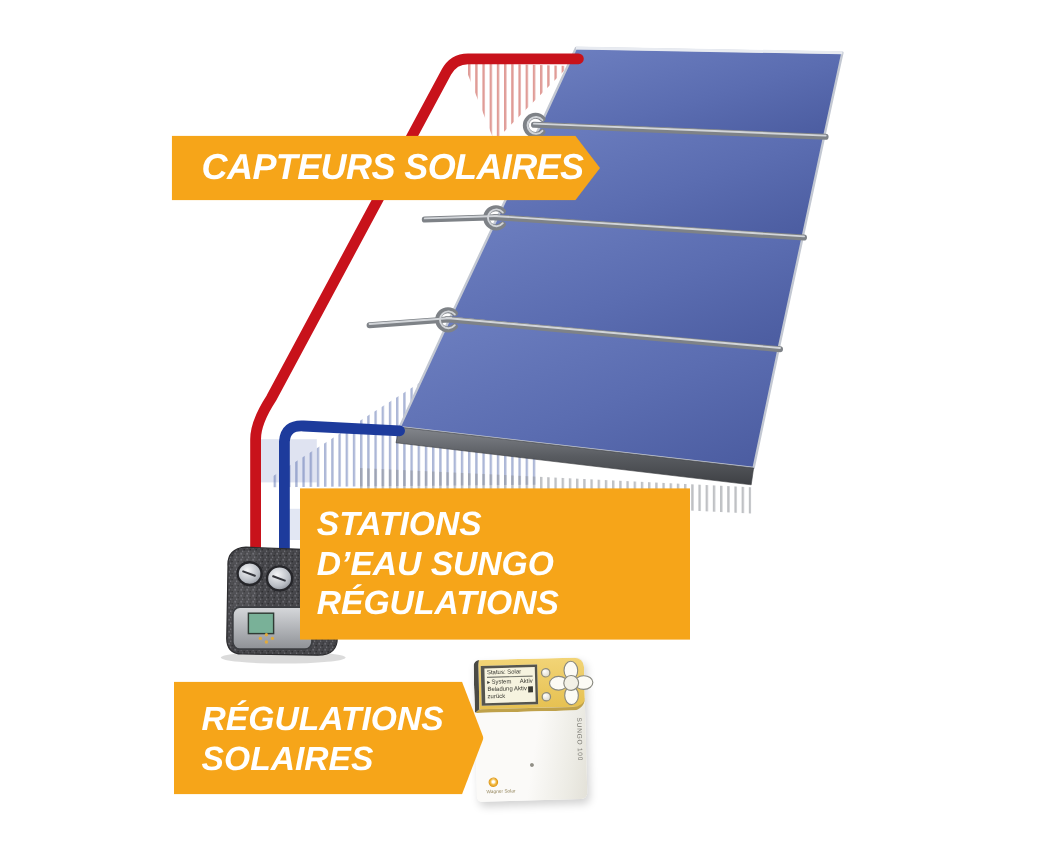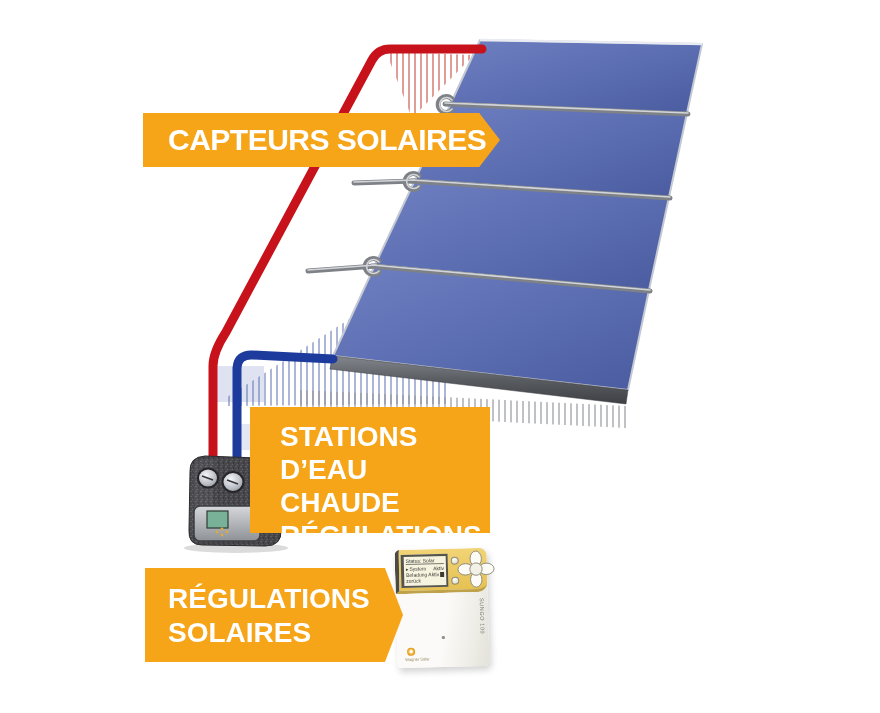--- a/index.html
+++ b/index.html
@@ -7,30 +7,30 @@
     position:relative;width:880px;height:713px;background:#ffffff;overflow:hidden;
     font-family:"Liberation Sans",sans-serif;
   }
   .canvas svg{position:absolute;left:0;top:0;}
 
   
   .banner{
     position:absolute;background:#F6A519;color:#ffffff;font-weight:bold;
     box-sizing:border-box;
   }
-  .banner span{display:block;}
+  .banner span{display:block;font-style:italic;}
   .banner-capteurs{
     left:143px;top:113px;width:357px;height:54px;
     clip-path:polygon(0 0,94.2% 0,100% 50%,94.2% 100%,0 100%);
     display:flex;align-items:center;padding-left:25px;
     font-size:30px;letter-spacing:-0.5px;
   }
   .banner-stations{
-    left:250px;top:407px;width:240px;height:126px;
-    padding:13px 0 0 30px;font-size:28px;line-height:33px;letter-spacing:0px;
+    left:250px;top:407px;width:325px;height:126px;
+    padding:13px 0 0 14px;font-size:28px;line-height:33px;letter-spacing:0px;
   }
   .banner-regulations{
     left:145px;top:568px;width:258px;height:94px;
     clip-path:polygon(0 0,93% 0,100% 50%,93% 100%,0 100%);
     padding:14px 0 0 23px;font-size:28px;line-height:34px;
   }
 
   
   .controller{
     position:absolute;left:396px;top:549px;width:92px;height:118px;
@@ -187,21 +187,21 @@
         <circle cx="217" cy="532" r="1.4"></circle>
         <circle cx="222" cy="535" r="1.4"></circle>
         <circle cx="227" cy="532" r="1.4"></circle>
         <circle cx="222" cy="529" r="1.4"></circle>
       </g>
     </g>
   </svg>
 
   <div class="banner banner-stations">
     <span>STATIONS</span>
-    <span>D’EAU CHAUDE</span>
+    <span>D’EAU SUNGO</span>
     <span>RÉGULATIONS</span>
   </div>
 
   <div class="controller">
     <div class="ctrl-body">
       <div class="ctrl-top">
         <div class="ctrl-display">
           <div class="disp-title">Status: Solar</div>
           <div class="disp-row">
             <span class="disp-marker">▸</span>

